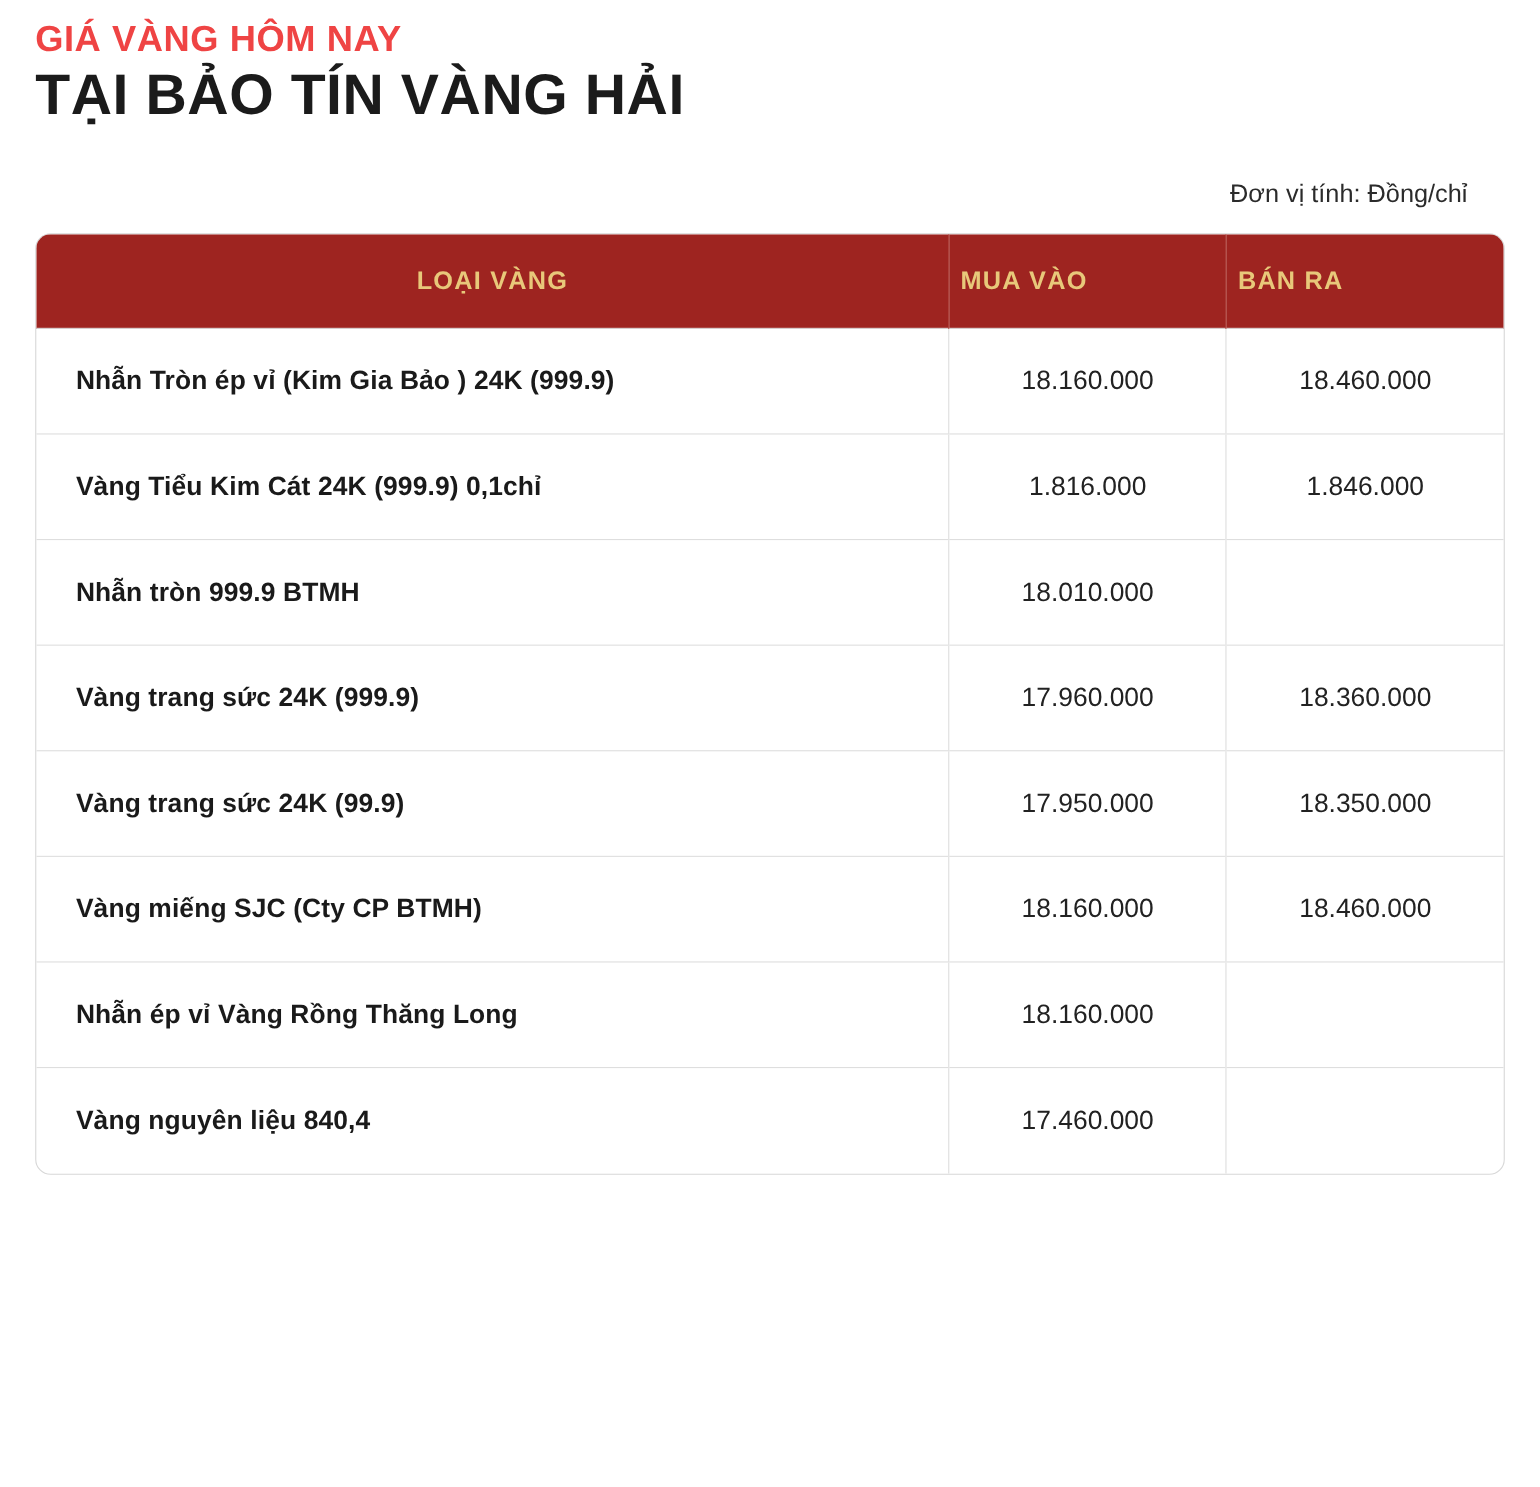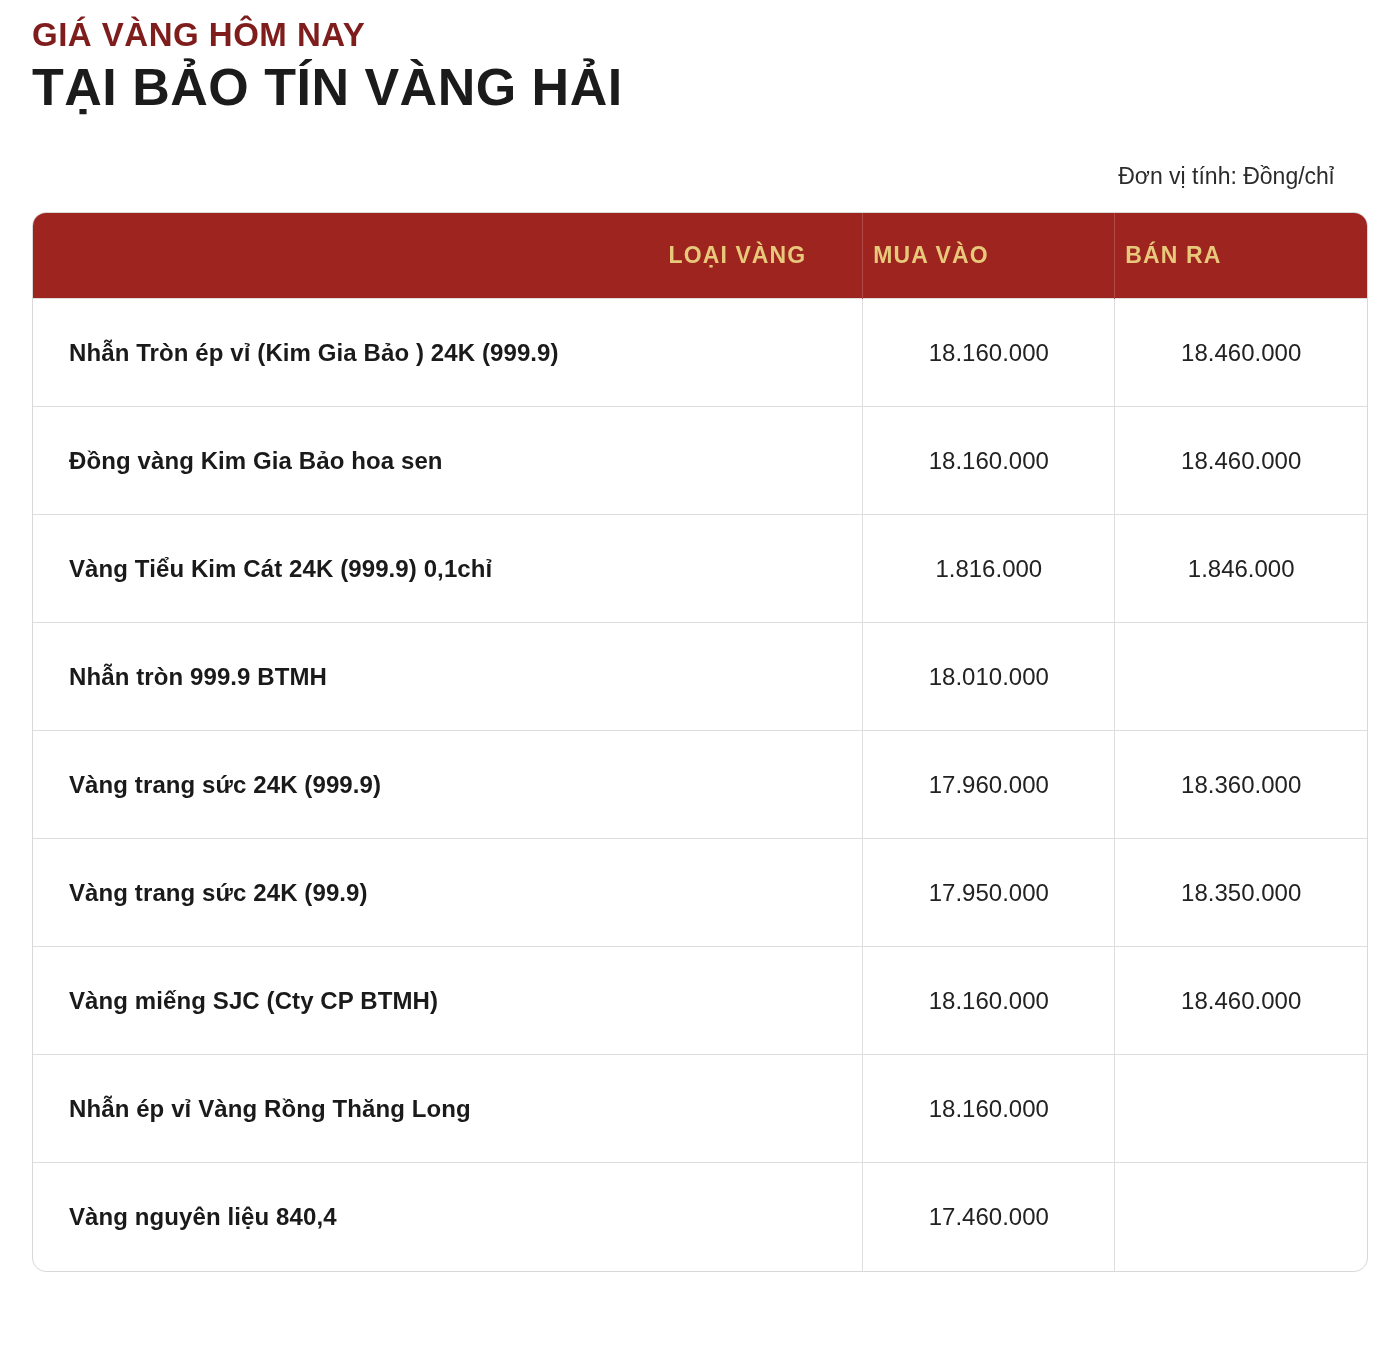--- a/index.html
+++ b/index.html
@@ -21,21 +21,21 @@
     position: relative;
     padding: 0 32px;
   }
   .title-block {
     padding-top: 14px;
   }
   .title-line1 {
     font-size: 33px;
     font-weight: 700;
     letter-spacing: 0.5px;
-    color: #7f1d1d;
+    color: #ef4444;
     line-height: 1.25;
     margin: 0 0 2px 0;
   }
   .title-line2 {
     font-size: 52px;
     font-weight: 700;
     letter-spacing: 0.5px;
     color: #1b1b1b;
     line-height: 1.18;
     margin: 0;
@@ -64,33 +64,33 @@
   table.price-table col.c-buy  { width: 18.9%; }
   table.price-table col.c-sell { width: 18.9%; }
 
   thead th {
     background: #9e2420;
     color: #e8c87a;
     font-size: 23px;
     font-weight: 700;
     letter-spacing: 1.1px;
     height: 86px;
-    padding: 0 56px;
-    text-align: right;
+    padding: 0 36px;
+    text-align: center;
     border-right: 1px solid #b14a44;
     white-space: nowrap;
   }
   thead th.num {
     text-align: left;
     padding: 0 10px;
   }
   thead th:last-child { border-right: none; margin-top: 26px; }
 
   tbody td {
-    height: 108px;
+    height: 96px;
     border-top: 1px solid #dedede;
     border-right: 1px solid #dedede;
     font-size: 24px;
     padding: 0 36px;
     vertical-align: middle;
     color: #1a1a1a;
   }
   tbody td:last-child { border-right: none; }
   tbody td.name {
     font-weight: 700;
@@ -129,25 +129,20 @@
           <th class="num">BÁN RA</th>
         </tr>
       </thead>
       <tbody>
         <tr>
           <td class="name">Nhẫn Tròn ép vỉ (Kim Gia Bảo ) 24K (999.9)</td>
           <td class="num">18.160.000</td>
           <td class="num">18.460.000</td>
         </tr>
         <tr>
-          <td class="name">Đồng vàng Kim Gia Bảo hoa sen</td>
-          <td class="num">18.160.000</td>
-          <td class="num">18.460.000</td>
-        </tr>
-        <tr>
           <td class="name">Vàng Tiểu Kim Cát 24K (999.9) 0,1chỉ</td>
           <td class="num">1.816.000</td>
           <td class="num">1.846.000</td>
         </tr>
         <tr>
           <td class="name">Nhẫn tròn 999.9 BTMH</td>
           <td class="num">18.010.000</td>
           <td class="num"></td>
         </tr>
         <tr>

